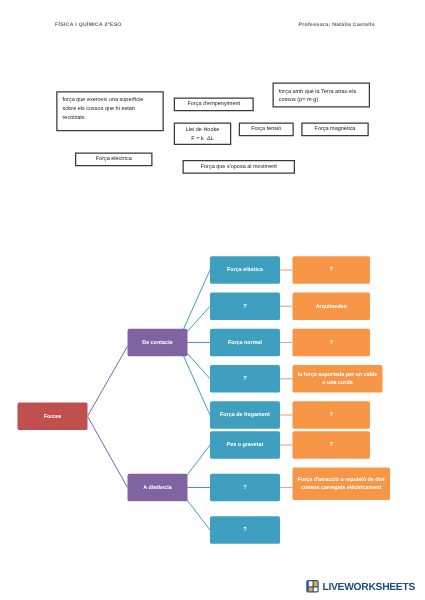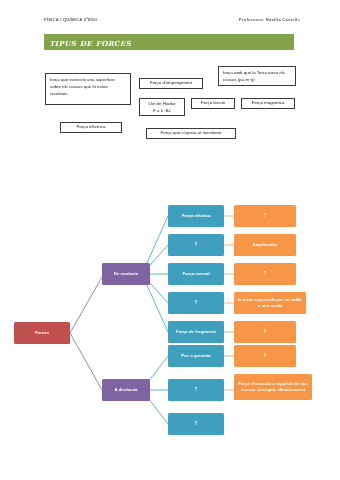--- a/index.html
+++ b/index.html
@@ -183,23 +183,20 @@
 </head>
 <body>
 
 <div class="page">
 
   <div class="doc-header">
     <span class="course">FÍSICA I QUÍMICA 2ºESO</span>
     <span class="teacher">Professora: Natàlia Castells</span>
   </div>
 
-  <div class="title-band">
-    <span class="title-text">Tipus de forces</span>
-  </div>
 
 
   <div class="wb" id="wb-superficie">força que exerceix una superfície sobre els cossos que hi estan recolzats.</div>
   <div class="wb center" id="wb-empenyiment">Força d'empenyiment</div>
   <div class="wb" id="wb-terra">força amb què la Terra atrau els cossos (p= m·g)</div>
   <div class="wb center" id="wb-hooke">
     <span class="stack">
       <span>Llei de Hooke</span>
       <span>F = k ·ΔL</span>
     </span>
@@ -253,14 +250,23 @@
   <div class="node leaf" style="left:234px; top:292px; width:72px; height:22px;">la força suportada per un cable o una corda</div>
   <div class="node leaf qmark" style="left:234px; top:321px; width:62px; height:22px;">?</div>
 
   <div class="node mid" style="left:168px; top:345px; width:56px; height:22px;">Pes o gravetat</div>
   <div class="node mid qmark" style="left:168px; top:379px; width:56px; height:22px;">?</div>
   <div class="node mid qmark" style="left:168px; top:413px; width:56px; height:22px;">?</div>
 
   <div class="node leaf qmark" style="left:234px; top:345px; width:62px; height:22px;">?</div>
   <div class="node leaf" style="left:234px; top:374px; width:78px; height:26px;">Força d'atracció o repulsió de dos cossos carregats elèctricament</div>
 
+  <div class="footer-logo">
+    <span class="logo-mark">
+      <i></i>
+        <i class="accent"></i>
+        <i class="accent"></i>
+        <i></i>
+    </span>
+    <span class="logo-text">LIVEWORKSHEETS</span>
+  </div>
 
 </div>
 
 </body></html>

